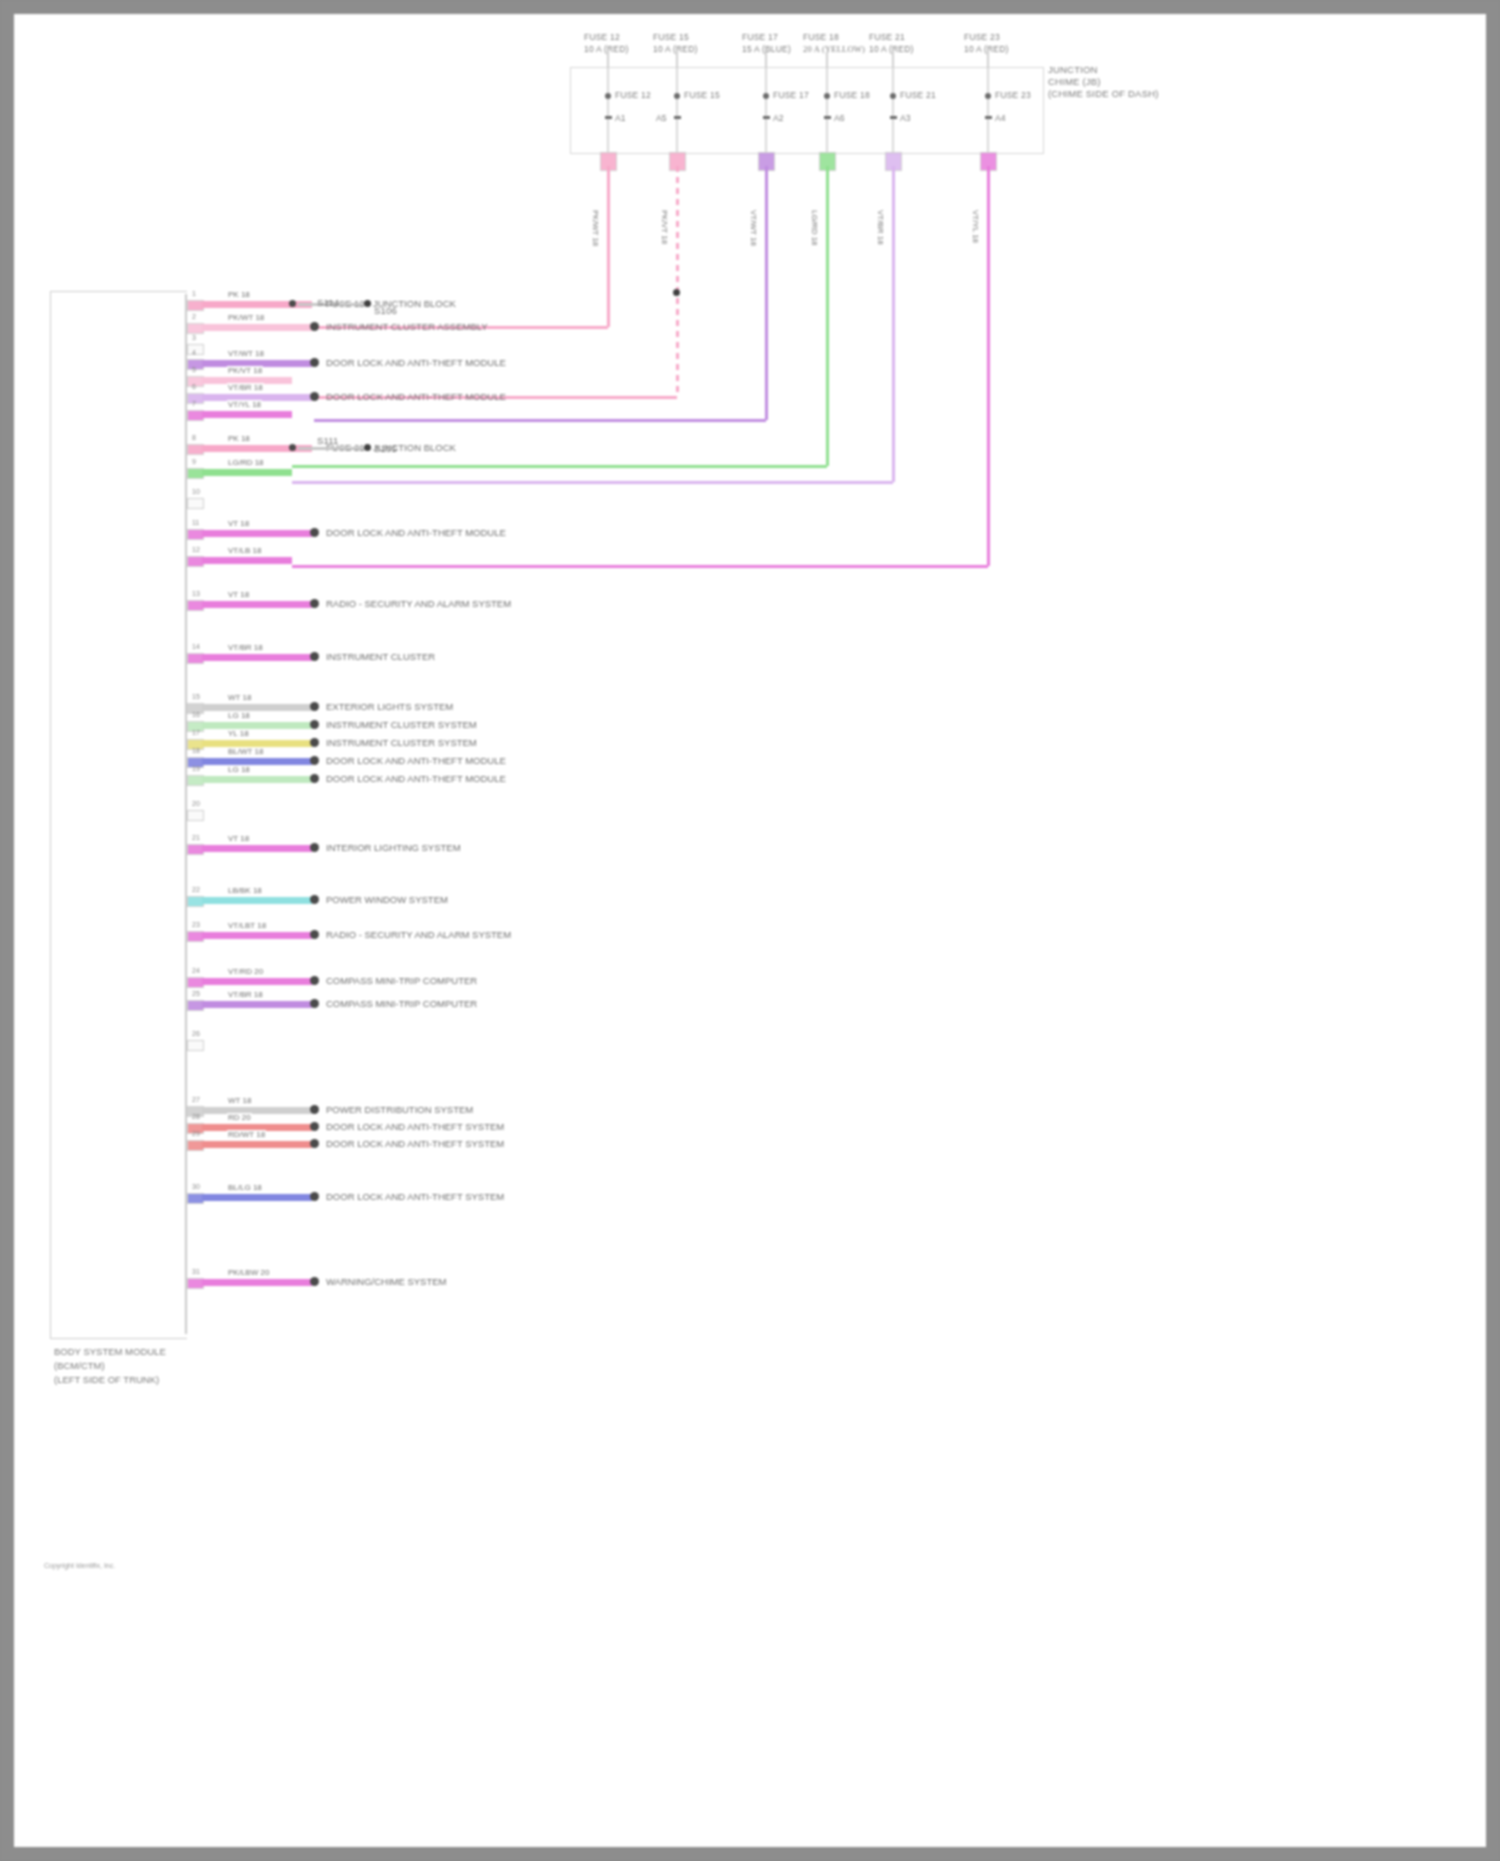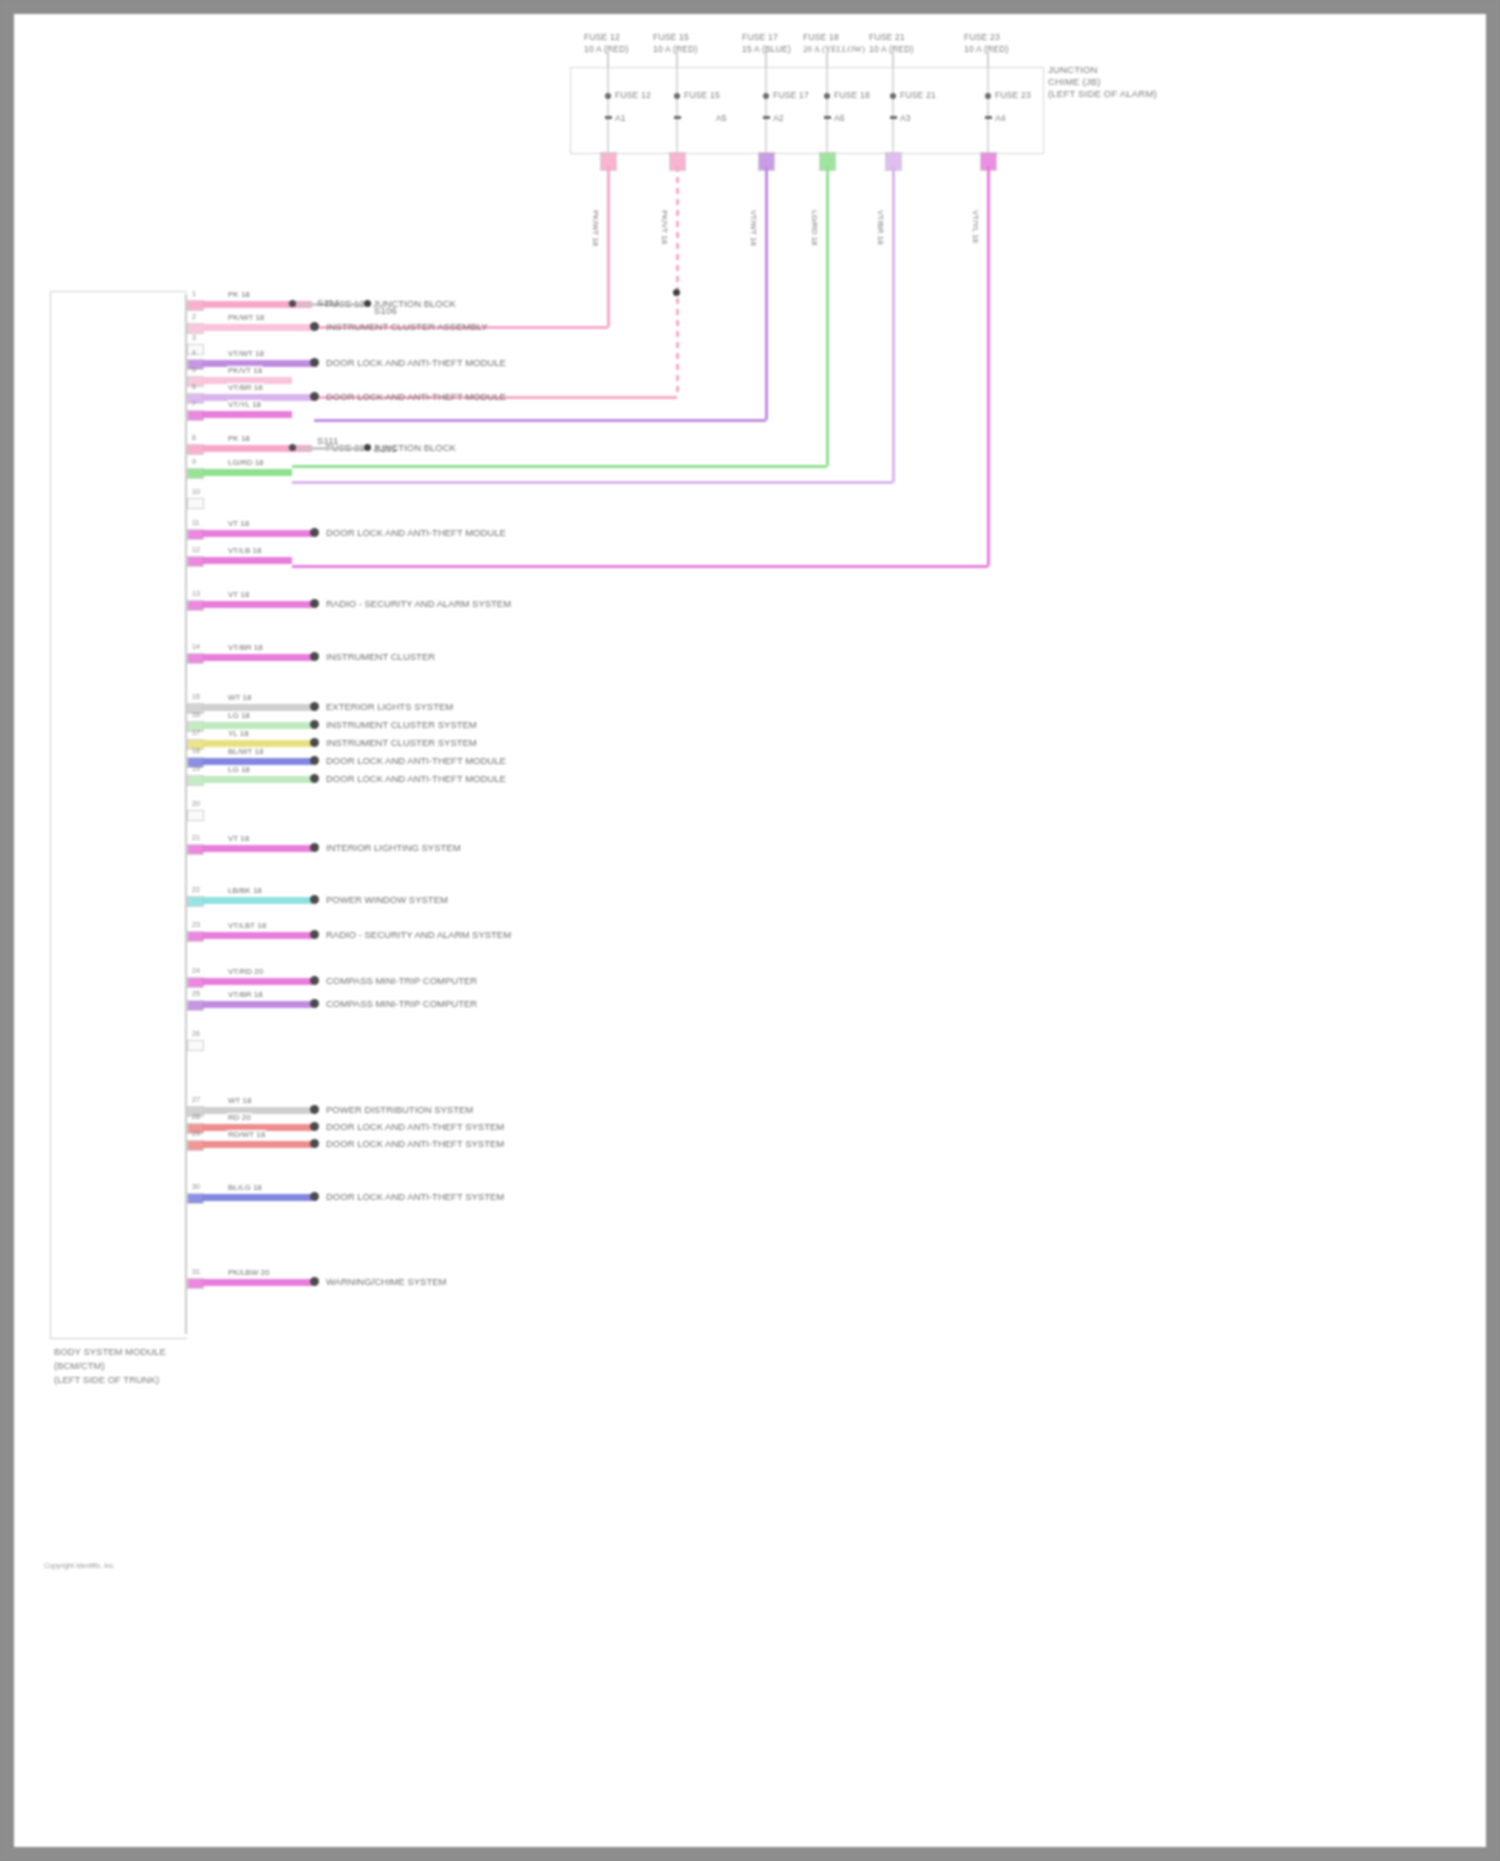--- a/index.html
+++ b/index.html
@@ -69,21 +69,21 @@
 </head>
 <body>
 
 <div id="page">
   <div id="sheet">
 
     <div id="fuseblock"></div>
 
     <div class="txt t6 grey" style="left:1034px;top:50px;">JUNCTION</div>
     <div class="txt t6 grey" style="left:1034px;top:62px;">CHIME (JB)</div>
-    <div class="txt t6 grey" style="left:1034px;top:74px;">(LEFT SIDE OF ALARM)</div>
+    <div class="txt t6 grey" style="left:1034px;top:74px;">(CHIME SIDE OF DASH)</div>
 
     <div id="fuse-columns">
         <div class="fb-col" style="left: 593.3px; top: 53px;"></div>
         <div class="fb-top-lead" style="left: 593.3px; top: 38px; height: 16px;"></div>
         <div class="fb-col" style="left: 662.3px; top: 53px;"></div>
         <div class="fb-top-lead" style="left: 662.3px; top: 38px; height: 16px;"></div>
         <div class="fb-col" style="left: 751.3px; top: 53px;"></div>
         <div class="fb-top-lead" style="left: 751.3px; top: 38px; height: 16px;"></div>
         <div class="fb-col" style="left: 812.3px; top: 53px;"></div>
         <div class="fb-top-lead" style="left: 812.3px; top: 38px; height: 16px;"></div>
@@ -97,21 +97,21 @@
         <div class="txt t5 grey" style="left: 570px; top: 30px;">10 A (RED)</div>
         <div class="fuse-dot" style="left: 591px; top: 79px;"></div>
         <div class="txt t5 grey" style="left: 601px; top: 76px;">FUSE 12</div>
         <div class="fuse-bar" style="left: 590.5px; top: 102px;"></div>
         <div class="txt t5 grey" style="left: 601px; top: 99px;">A1</div>
         <div class="txt t5 grey" style="left: 639px; top: 18px;">FUSE 15</div>
         <div class="txt t5 grey" style="left: 639px; top: 30px;">10 A (RED)</div>
         <div class="fuse-dot" style="left: 660px; top: 79px;"></div>
         <div class="txt t5 grey" style="left: 670px; top: 76px;">FUSE 15</div>
         <div class="fuse-bar" style="left: 659.5px; top: 102px;"></div>
-        <div class="txt t5 grey" style="left: 702px; top: 99px;">A5</div>
+        <div class="txt t5 grey" style="left: 642px; top: 99px;">A5</div>
         <div class="txt t5 grey" style="left: 728px; top: 18px;">FUSE 17</div>
         <div class="txt t5 grey" style="left: 728px; top: 30px;">15 A (BLUE)</div>
         <div class="fuse-dot" style="left: 749px; top: 79px;"></div>
         <div class="txt t5 grey" style="left: 759px; top: 76px;">FUSE 17</div>
         <div class="fuse-bar" style="left: 748.5px; top: 102px;"></div>
         <div class="txt t5 grey" style="left: 759px; top: 99px;">A2</div>
         <div class="txt t5 grey" style="left: 789px; top: 18px;">FUSE 18</div>
         <div class="txt t5 grey" style="left: 789px; top: 30px; font-family: Liberation Serif, serif;">20 A (YELLOW)</div>
         <div class="fuse-dot" style="left: 810px; top: 79px;"></div>
         <div class="txt t5 grey" style="left: 820px; top: 76px;">FUSE 18</div>

